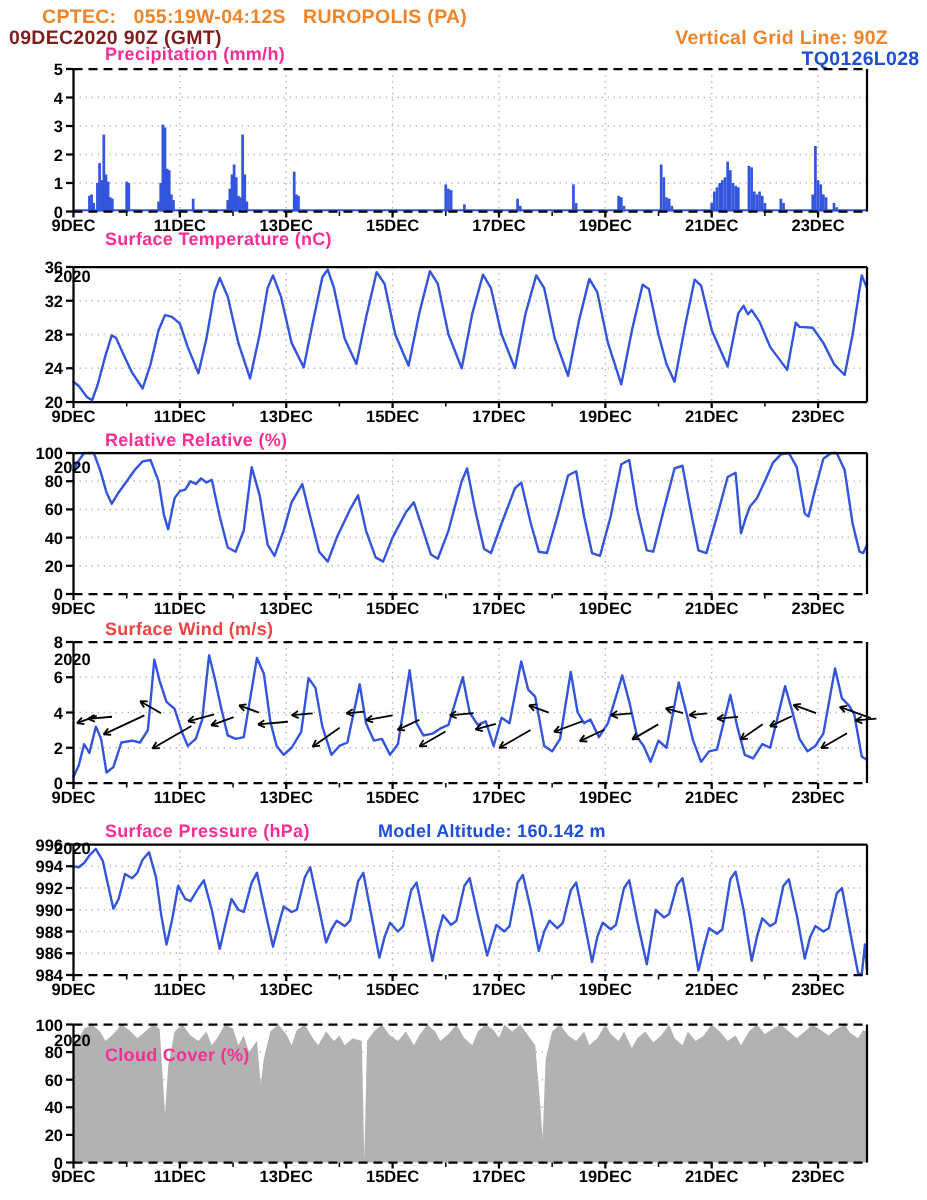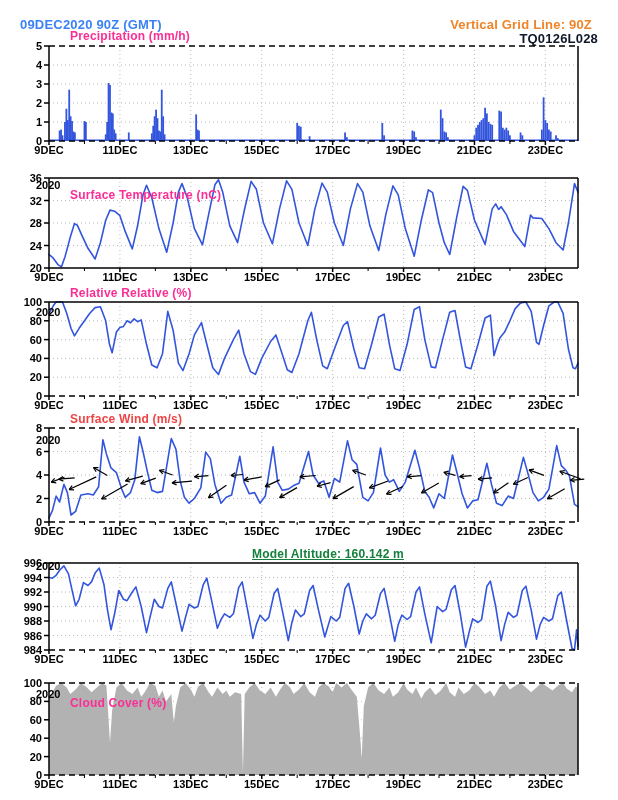--- a/index.html
+++ b/index.html
@@ -7,23 +7,24 @@
           font-family:"Liberation Sans",sans-serif;overflow:hidden;}
   .hdr{position:absolute;font-weight:bold;font-size:13px;white-space:pre;letter-spacing:0.2px;}
   .ttl{position:absolute;font-weight:bold;font-size:12px;white-space:pre;letter-spacing:0.2px;}
   .yr{position:absolute;font-weight:bold;font-size:11px;color:#000;height:9px;overflow:hidden;line-height:11px;margin-top:27px;}
   svg.charts{position:absolute;left:0;top:0;}
 </style>
 </head>
 <body>
 
 <div class="screen">
-  <div class="hdr" style="left: 20px; top: 17px; color: #3b82f6;">09DEC2020 90Z (GMT)</div>
+  <div class="hdr" style="left: 28px; top: 3px; color: rgb(239, 132, 41);">CPTEC:   055:19W-04:12S   RUROPOLIS (PA)</div>
+  <div class="hdr" style="left: 6px; top: 17px; color: #7f1d1d;">09DEC2020 90Z (GMT)</div>
   <div class="hdr" style="right: 26px; top: 17px; color: rgb(239, 132, 41);">Vertical Grid Line: 90Z</div>
-  <div class="hdr" style="right: 20px; top: 31px; color: #0f172a;">TQ0126L028</div>
+  <div class="hdr" style="right: 5px; top: 31px; color: #1d4ed8;">TQ0126L028</div>
 
   <svg id="charts" class="charts" width="618" height="800">
       <g>
         <line x1="119.91152815013405" y1="46" x2="119.91152815013405" y2="141" stroke="#bcbcbc" stroke-width="1" stroke-dasharray="1 3"></line>
         <line x1="190.8230563002681" y1="46" x2="190.8230563002681" y2="141" stroke="#bcbcbc" stroke-width="1" stroke-dasharray="1 3"></line>
         <line x1="261.73458445040217" y1="46" x2="261.73458445040217" y2="141" stroke="#bcbcbc" stroke-width="1" stroke-dasharray="1 3"></line>
         <line x1="332.6461126005362" y1="46" x2="332.6461126005362" y2="141" stroke="#bcbcbc" stroke-width="1" stroke-dasharray="1 3"></line>
         <line x1="403.55764075067026" y1="46" x2="403.55764075067026" y2="141" stroke="#bcbcbc" stroke-width="1" stroke-dasharray="1 3"></line>
         <line x1="474.4691689008043" y1="46" x2="474.4691689008043" y2="141" stroke="#bcbcbc" stroke-width="1" stroke-dasharray="1 3"></line>
         <line x1="545.3806970509384" y1="46" x2="545.3806970509384" y2="141" stroke="#bcbcbc" stroke-width="1" stroke-dasharray="1 3"></line>
@@ -513,18 +514,19 @@
       </g>
     </svg>
 
   <div class="yr" style="left:36px;top:153px;">2020</div>
   <div class="yr" style="left:36px;top:280px;">2020</div>
   <div class="yr" style="left:36px;top:408px;">2020</div>
   <div class="yr" style="left:36px;top:534px;">2020</div>
   <div class="yr" style="left:36px;top:662px;">2020</div>
 
   <div class="ttl" style="left: 70px; top: 29px; color: rgb(251, 46, 149);">Precipitation (mm/h)</div>
-  <div class="ttl" style="left: 70px; top: 152px; color: rgb(251, 46, 149); margin-top: 36px;">Surface Temperature (nC)</div>
+  <div class="ttl" style="left: 70px; top: 152px; color: rgb(251, 46, 149);">Surface Temperature (nC)</div>
   <div class="ttl" style="left: 70px; top: 286px; color: rgb(251, 46, 149);">Relative Relative (%)</div>
   <div class="ttl" style="left: 70px; top: 412px; color: #ef4444;">Surface Wind (m/s)</div>
-  <div class="ttl" style="left: 252px; top: 547px; color: #15803d; text-decoration: underline;">Model Altitude: 160.142 m</div>
+  <div class="ttl" style="left: 70px; top: 547px; color: rgb(251, 46, 149);">Surface Pressure (hPa)</div>
+  <div class="ttl" style="left: 252px; top: 547px; color: #1d4ed8;">Model Altitude: 160.142 m</div>
   <div class="ttl" style="left: 70px; top: 667px; color: rgb(251, 46, 149); margin-top: 29px;">Cloud Cover (%)</div>
 </div>
 
 </body></html>

